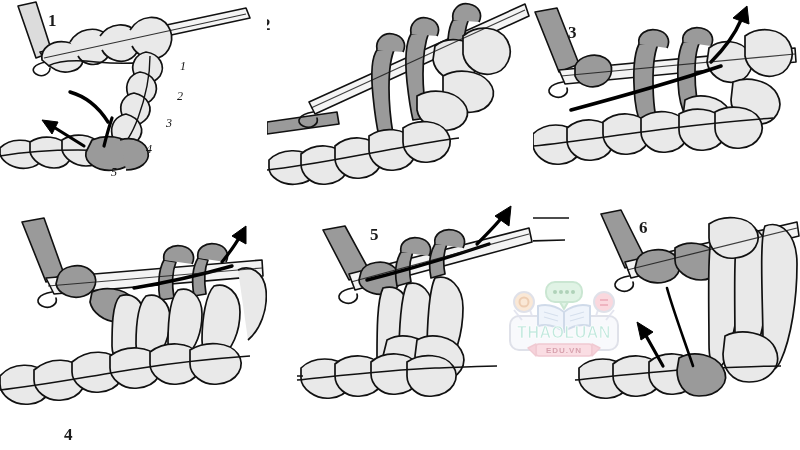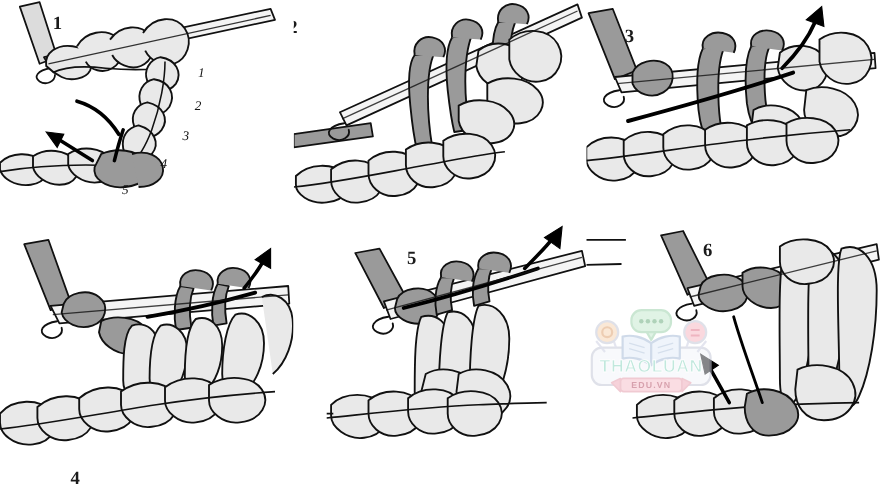--- a/index.html
+++ b/index.html
@@ -37,21 +37,21 @@
     font-style:italic;
     font-weight:400;
     font-size:12px;
     color:#151515;
     line-height:1;
     user-select:none;
   }
   
   #logo{
     position:absolute;
-    left:530px;top:276px;
+    left:502px;top:276px;
     width:124px;height:88px;
     opacity:.55;
     user-select:none;
   }
   #logo svg{display:block;}
 </style>
 </head>
 <body>
 
 <div id="sheet">

